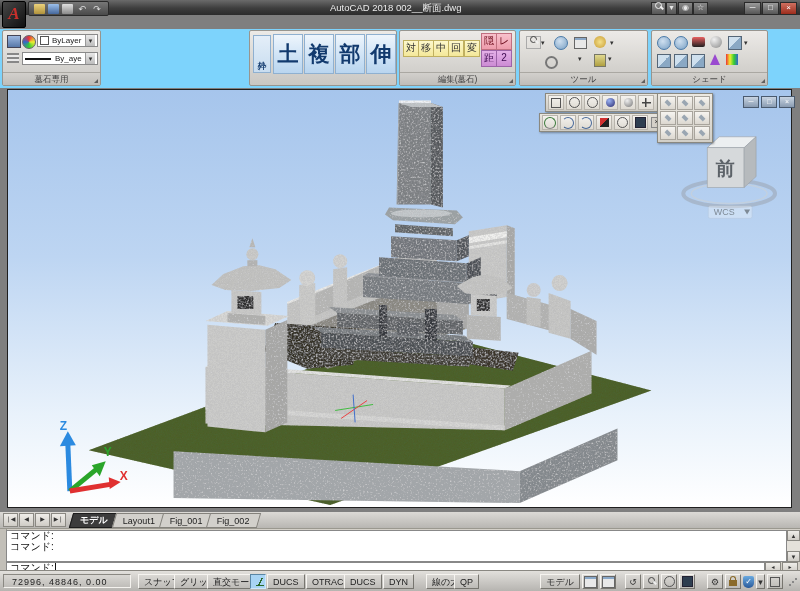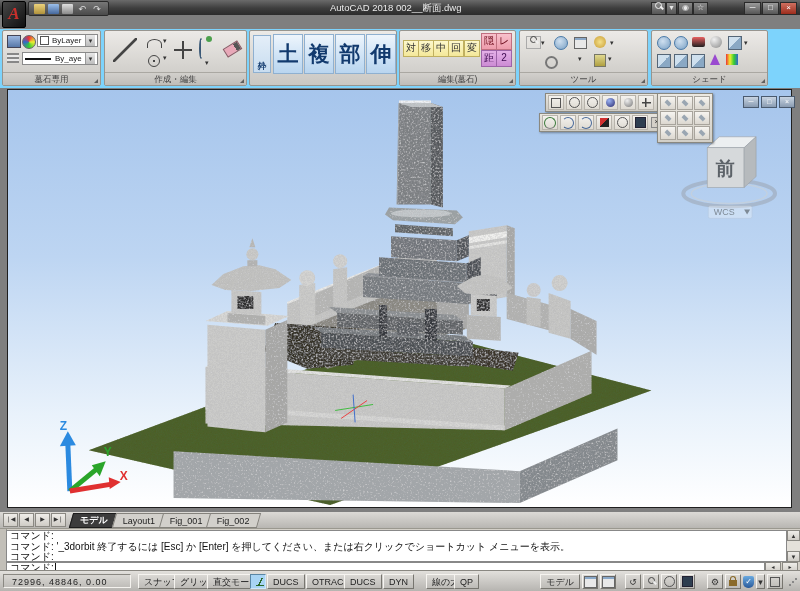--- a/index.html
+++ b/index.html
@@ -234,35 +234,20 @@
         <span class="lwline"></span>
         <span>By_aye</span>
         <span class="dd">▾</span>
       </div>
       <div class="plabel">
         <span>墓石専用</span>
         <span class="launcher"></span>
       </div>
     </div>
 
-    <div class="panel" style="left:104px;width:143px">
-      <span class="mini i-line" style="left:8px;top:7px"></span>
-      <span class="mini i-arc" style="left:42px;top:8px"></span>
-      <span class="mini ddv" style="left:58px;top:6px">▾</span>
-      <span class="mini i-circ" style="left:43px;top:24px"></span>
-      <span class="mini ddv" style="left:58px;top:23px">▾</span>
-      <span class="mini i-move" style="left:68px;top:9px"></span>
-      <span class="mini i-rot" style="left:94px;top:9px"></span>
-      <span class="mini ddv" style="left:100px;top:28px">▾</span>
-      <span class="mini i-erase" style="left:119px;top:13px"></span>
-      <div class="plabel">
-        <span>作成・編集</span>
-        <span class="launcher"></span>
-      </div>
-    </div>
 
     <div class="panel" style="left:249px;width:148px">
       <span class="wakub">外枠</span>
       <span class="bigb" style="left:23px">土</span>
       <span class="bigb" style="left:54px">複</span>
       <span class="bigb" style="left:85px">部</span>
       <span class="bigb" style="left:116px">伸</span>
     </div>
 
     <div class="panel" style="left:399px;width:117px">
@@ -571,21 +556,20 @@
       </span>
     <span class="ltab">
         <span>Fig_002</span>
       </span>
   </div>
 
   <div class="cmdwin">
     <div class="cmdgrip"></div>
     <div class="cmdhist">
       <div class="cline">コマンド:</div>
-      <div class="cline">コマンド: '_3dorbit 終了するには [Esc] か [Enter] を押してください、または右クリックでショートカット メニューを表示。</div>
       <div class="cline">コマンド:</div>
     </div>
     <div class="vscroll">
       <span class="sbtn" style="top:0">▲</span>
       <span class="sbtn" style="bottom:0">▼</span>
     </div>
     <div class="cmdinput">
       <span>コマンド:</span>
       <span class="caret"></span>
     </div>

